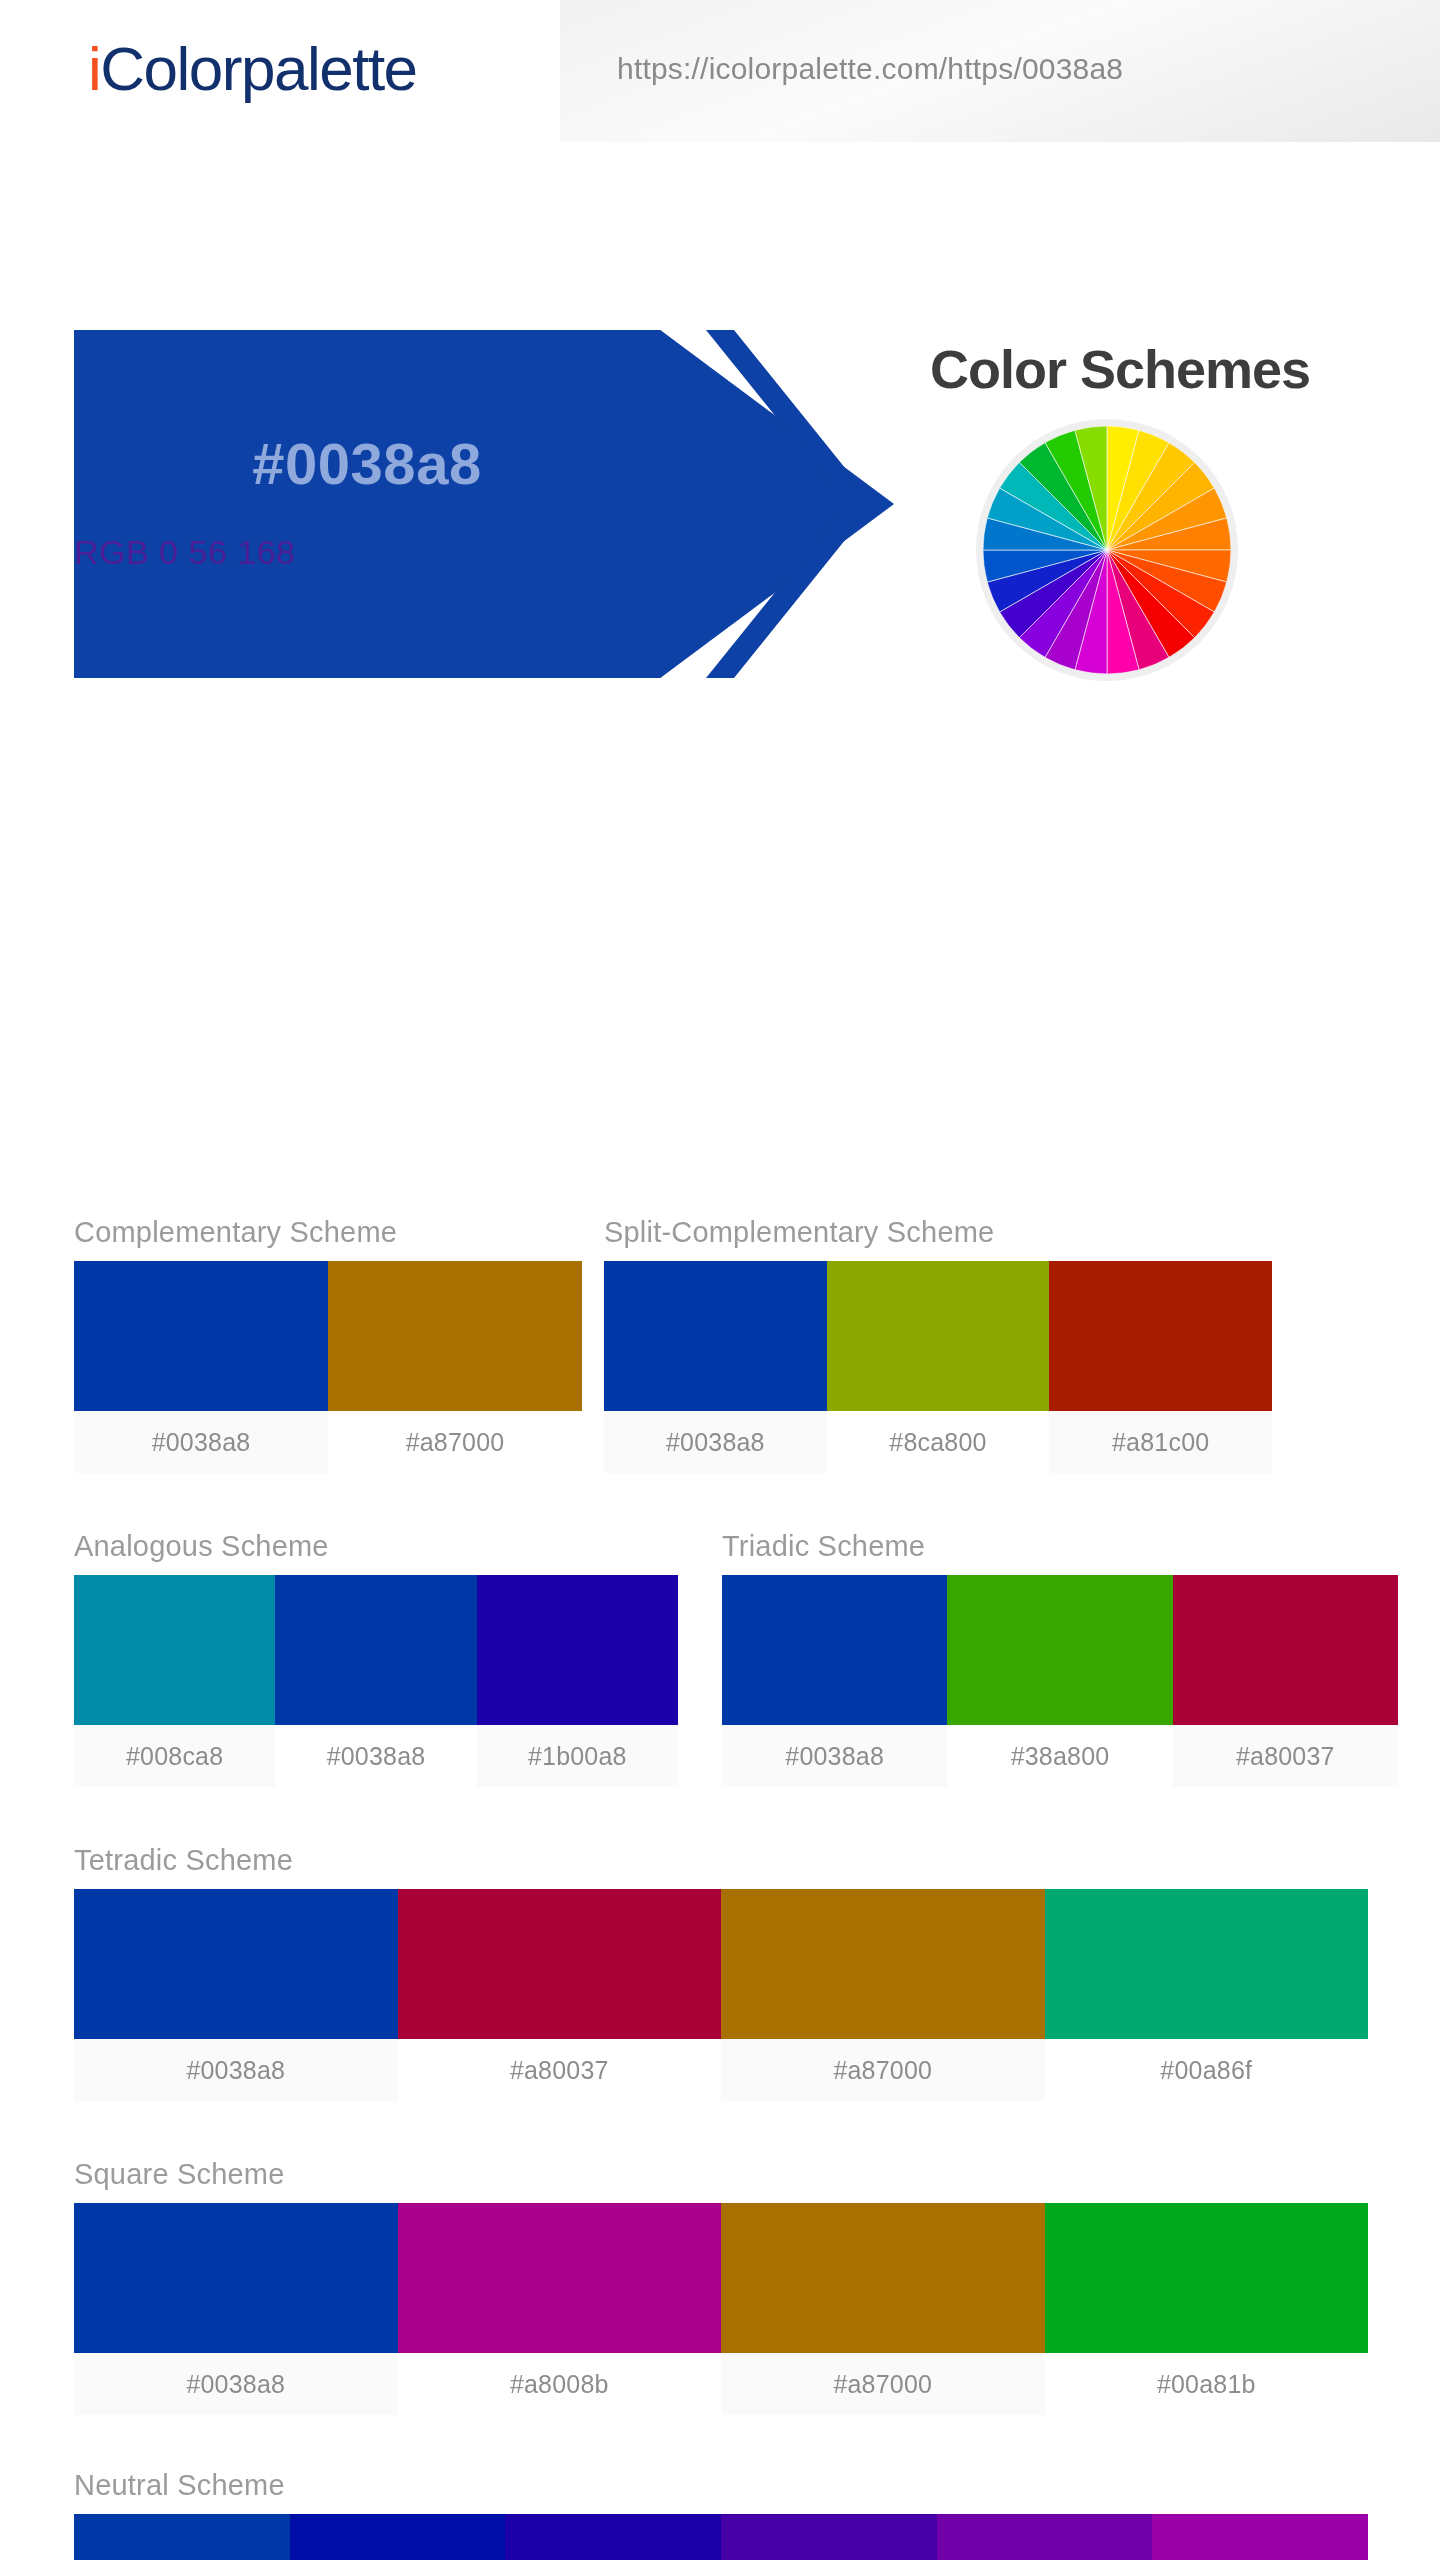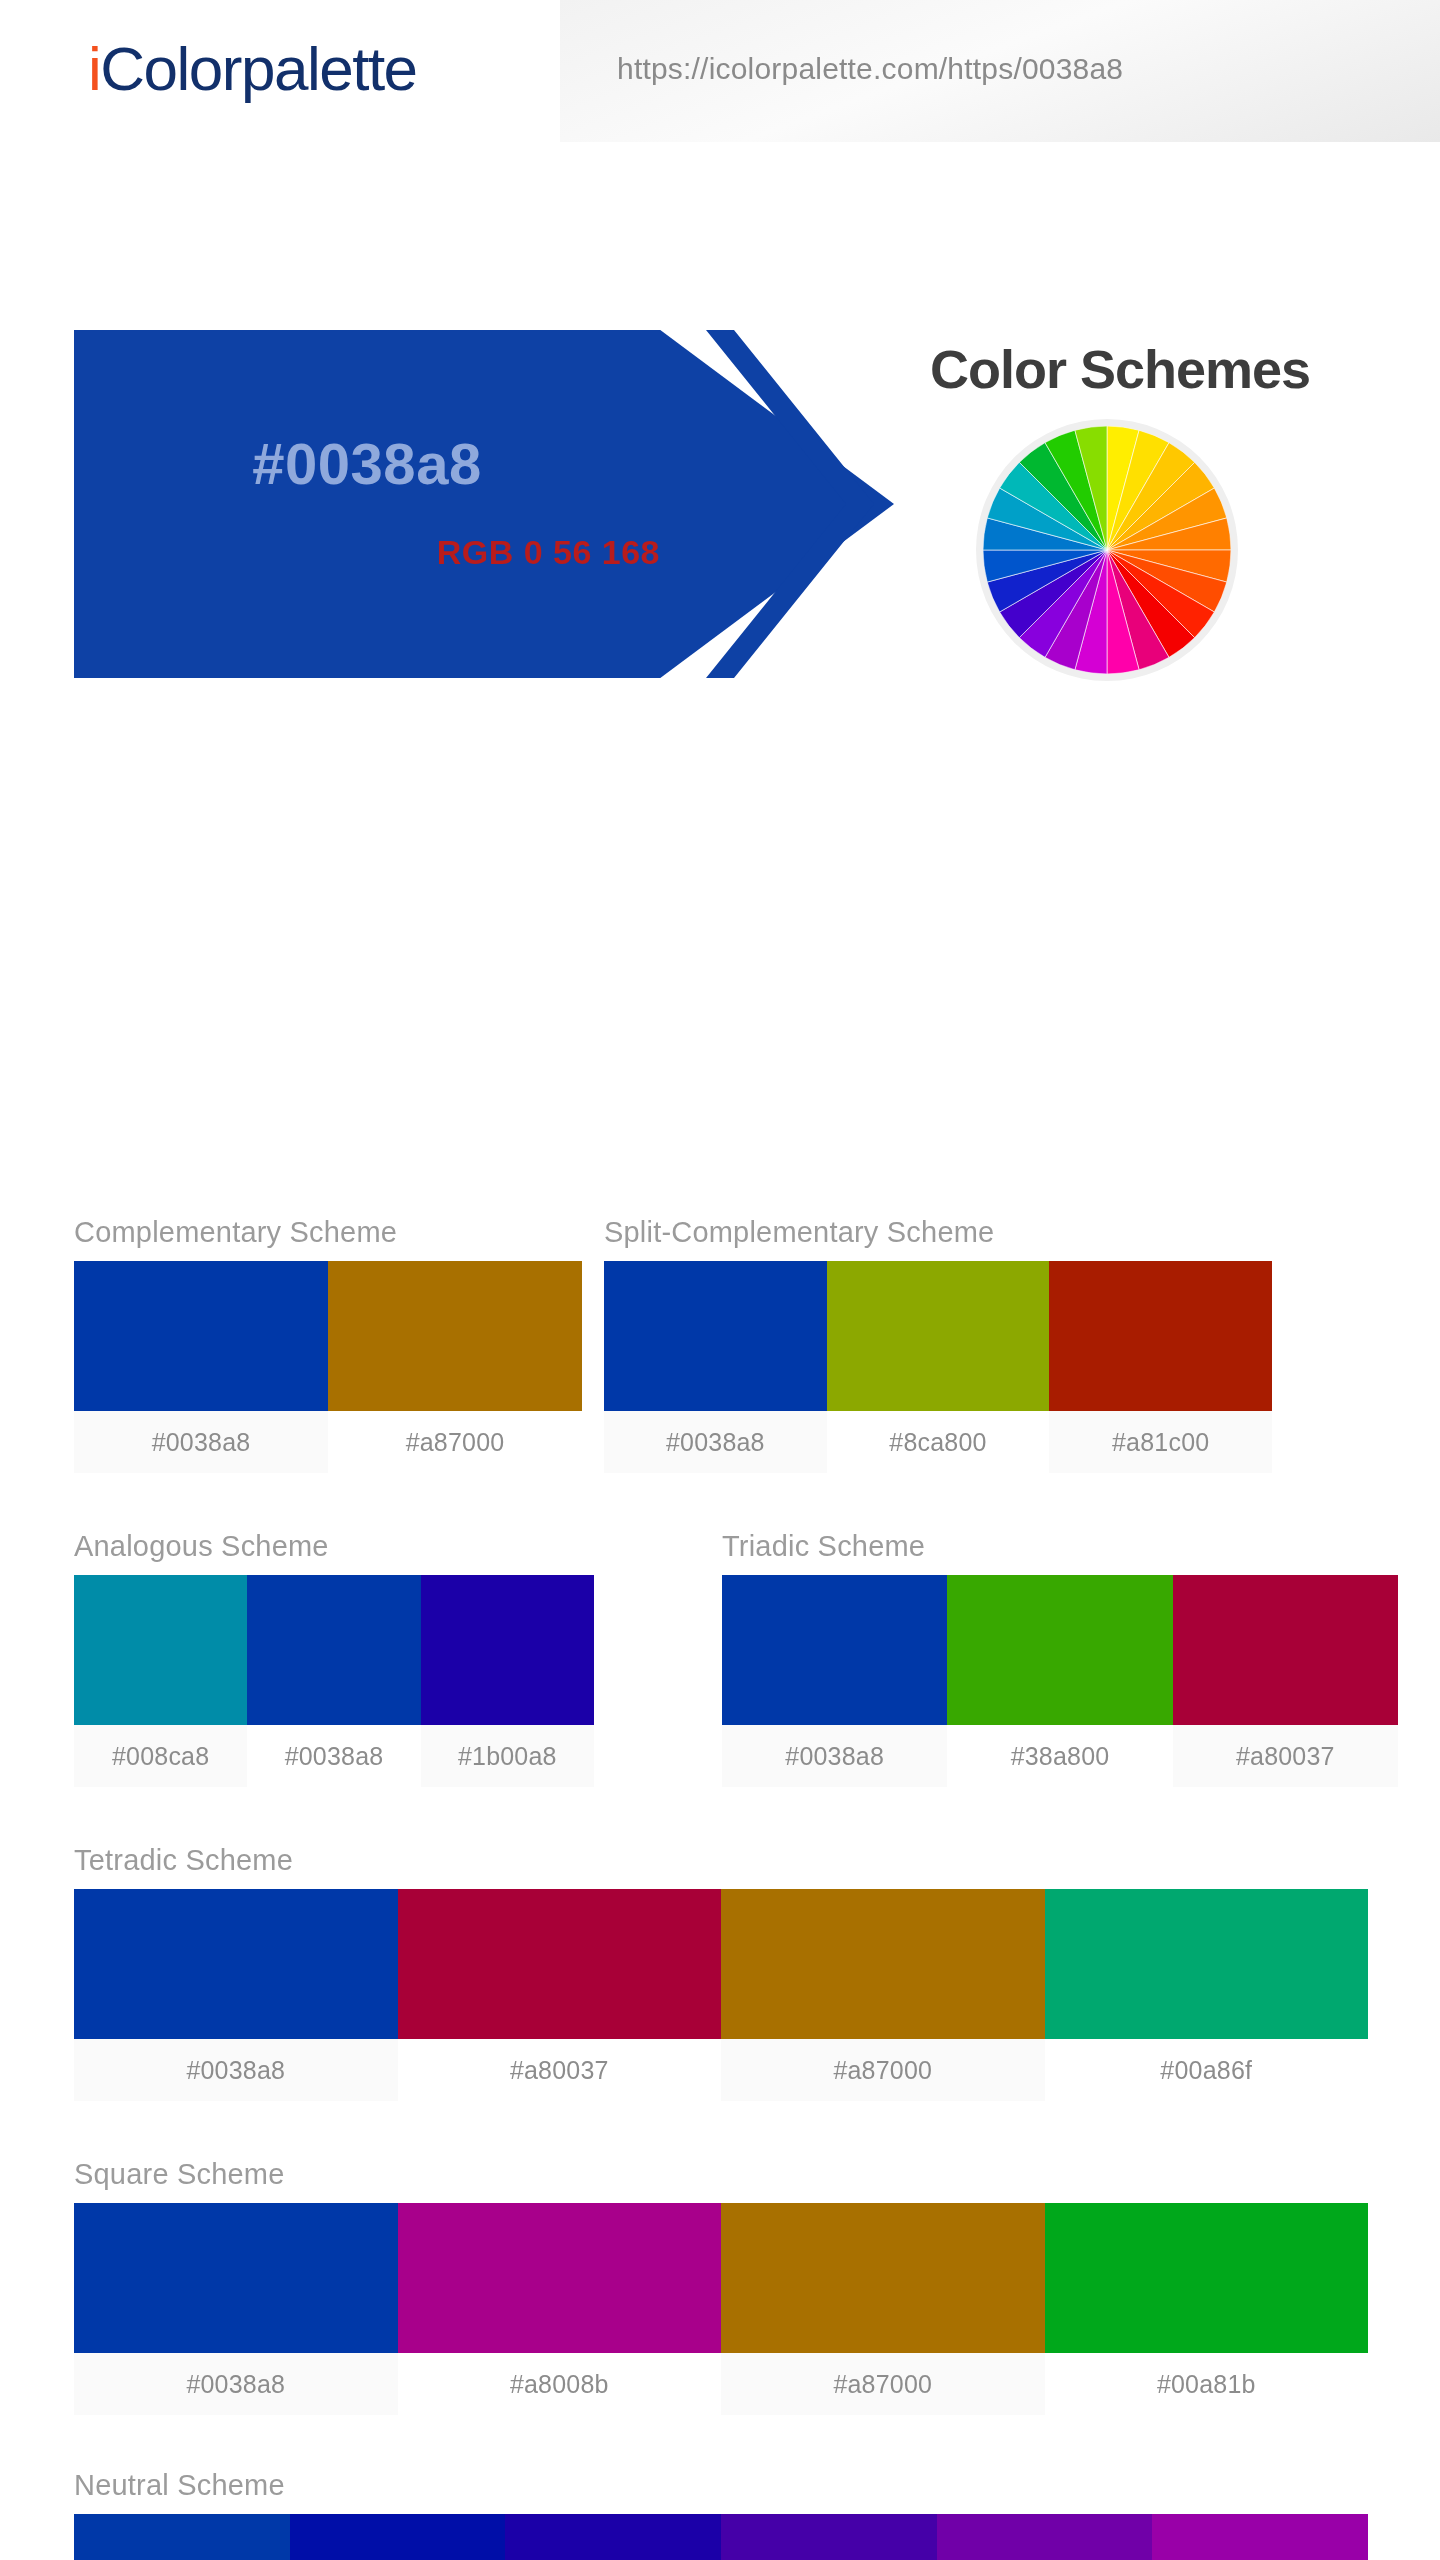--- a/index.html
+++ b/index.html
@@ -70,24 +70,24 @@
     text-align: center;
     font-size: 58px;
     font-weight: bold;
     color: #8fa9dc;
     letter-spacing: 0.5px;
   }
   .hero-rgb {
     position: absolute;
     left: 74px; top: 385px;
     width: 586px;
-    text-align: right;
+    text-align: left;
     font-size: 34px;
-    font-weight: bold;
-    color: #b91c1c;
+    font-weight: normal;
+    color: #4c1d95;
     letter-spacing: 0.5px;
   }
   .schemes-title {
     position: absolute;
     left: 860px; top: 190px;
     width: 520px;
     text-align: center;
     font-size: 54px;
     font-weight: bold;
     color: #3d3d3d;
@@ -133,21 +133,21 @@
     color: #8c8c8c;
     letter-spacing: 0.2px;
     white-space: nowrap;
   }
   .tint-a { background: #fafafa; }
   .tint-b { background: #ffffff; }
 
   
   #sec-complementary { left: 74px;  top: 648px;  width: 508px; }
   #sec-split         { left: 604px; top: 648px;  width: 668px; }
-  #sec-analogous     { left: 74px;  top: 962px;  width: 520px; }
+  #sec-analogous     { left: 74px;  top: 962px;  width: 604px; }
   #sec-triadic       { left: 722px; top: 962px;  width: 676px; }
   #sec-tetradic      { left: 74px;  top: 1276px; width: 1294px; }
   #sec-square        { left: 74px;  top: 1590px; width: 1294px; }
   #sec-neutral       { left: 74px;  top: 1901px; width: 1294px; }
 </style>
 </head>
 <body>
 
 <div class="header">
   <div class="header-panel"></div>

